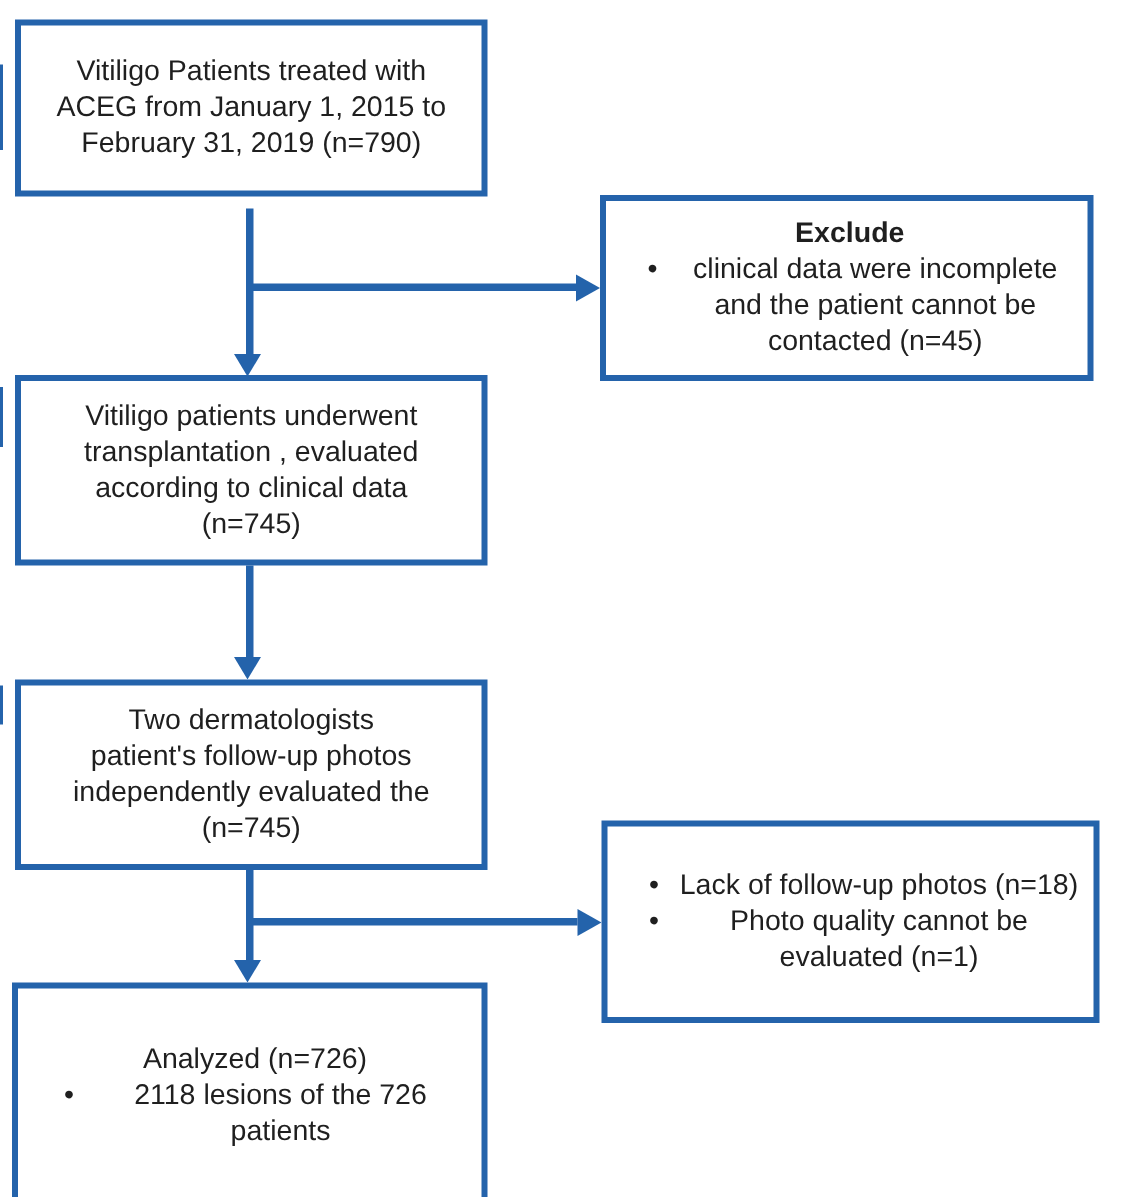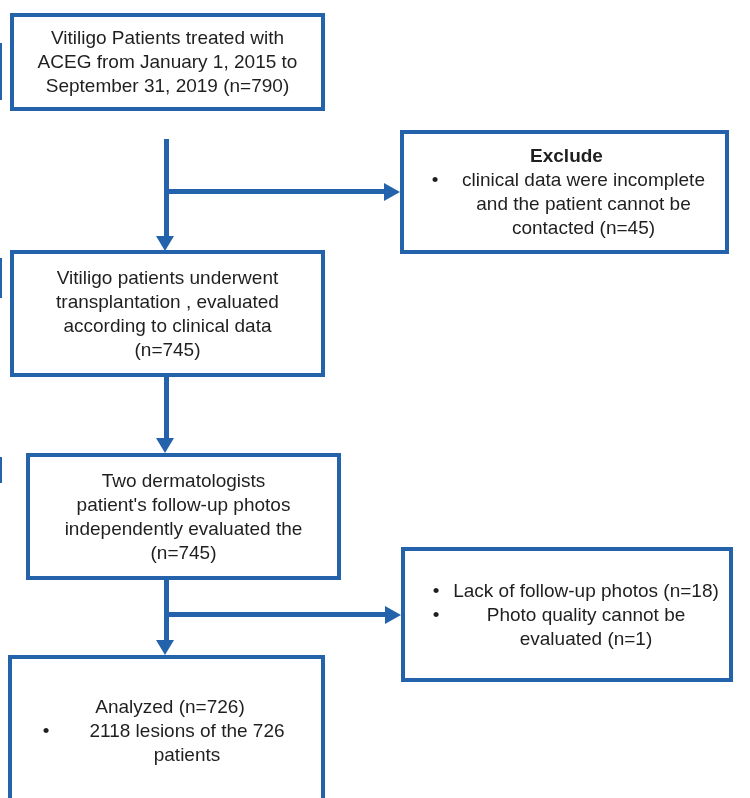--- a/index.html
+++ b/index.html
@@ -51,24 +51,24 @@
     border-top: 9px solid transparent;
     border-bottom: 9px solid transparent;
     border-left: 16px solid var(--accent);
   }
 </style>
 </head>
 <body>
 
 <div class="canvas">
 
-  <div class="box centered" style="left:10px; top:13px; width:315px; height:98px;">
+  <div class="box centered" style="left:10px; top:13px; width:315px; height:118px;">
     <div>Vitiligo Patients treated with</div>
     <div>ACEG from January 1, 2015 to</div>
-    <div>September 31, 2019 (n=790)</div>
+    <div>February 31, 2019 (n=790)</div>
   </div>
 
   <div class="vline" style="left:164px; top:139px; width:5px; height:97px;"></div>
   <div class="arrow-down" style="left:156px; top:236px;"></div>
   <div class="hline" style="left:166px; top:189px; width:218px; height:5px;"></div>
   <div class="arrow-right" style="left:384px; top:183px;"></div>
 
   <div class="box leftalign" style="left:400px; top:130px; width:329px; height:124px;">
     <div class="box-title">Exclude</div>
     <div class="bullet-item">
@@ -80,21 +80,21 @@
   <div class="box centered" style="left:10px; top:250px; width:315px; height:127px;">
     <div>Vitiligo patients underwent</div>
     <div>transplantation , evaluated</div>
     <div>according to clinical data</div>
     <div>(n=745)</div>
   </div>
 
   <div class="vline" style="left:164px; top:377px; width:5px; height:61px;"></div>
   <div class="arrow-down" style="left:156px; top:438px;"></div>
 
-  <div class="box centered" style="left:10px; top:453px; width:315px; height:127px;margin-left:16px;">
+  <div class="box centered" style="left:10px; top:453px; width:315px; height:127px;">
     <div>Two dermatologists</div>
     <div>patient's follow-up photos</div>
     <div>independently evaluated the</div>
     <div>(n=745)</div>
   </div>
 
   <div class="vline" style="left:164px; top:580px; width:5px; height:60px;"></div>
   <div class="arrow-down" style="left:156px; top:640px;"></div>
   <div class="hline" style="left:166px; top:612px; width:219px; height:5px;"></div>
   <div class="arrow-right" style="left:385px; top:606px;"></div>

